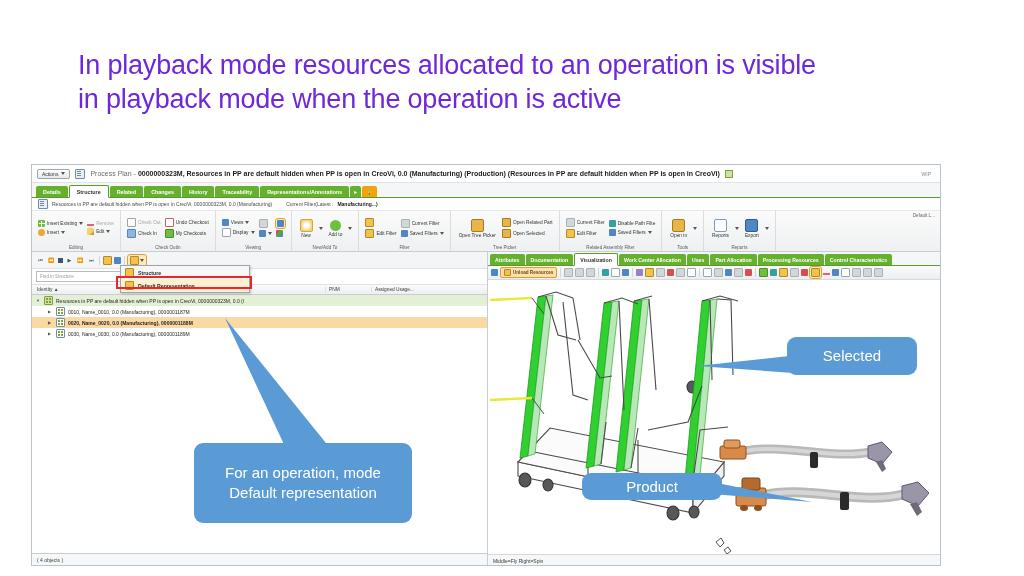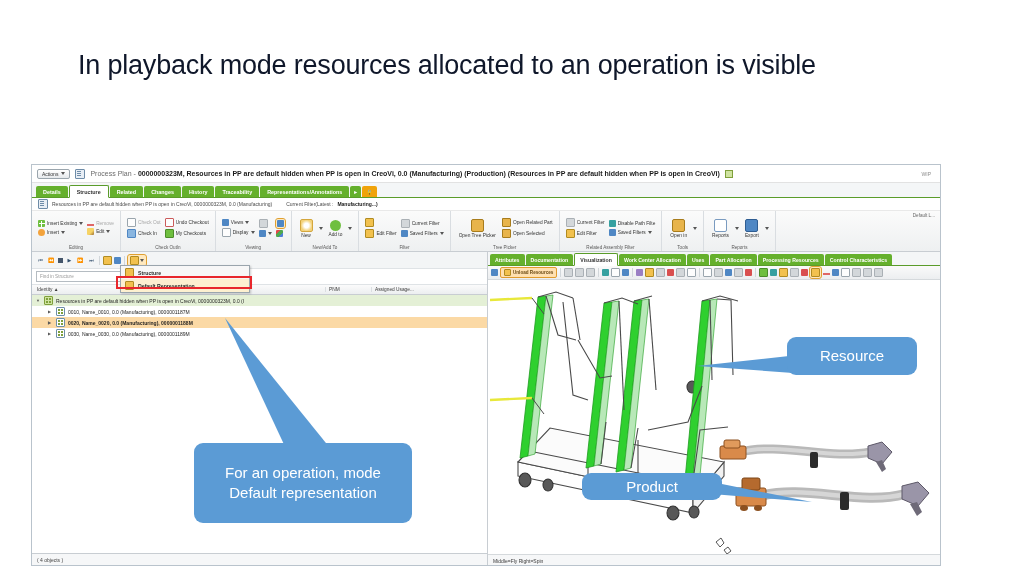--- a/index.html
+++ b/index.html
@@ -6,21 +6,21 @@
   body{
     width:1024px;height:576px;background:#ffffff;overflow:hidden;
     font-family:"Liberation Sans",sans-serif;
     -webkit-font-smoothing:antialiased;
   }
   .slide{position:relative;width:1024px;height:576px;}
 
   
   .slide-title{
     position:absolute;left:78px;top:48px;width:880px;
-    font-size:27px;line-height:34px;color:#0f172a;letter-spacing:-0.2px;
+    font-size:27px;line-height:34px;color:#6d28d9;letter-spacing:-0.2px;
     font-family:"Liberation Sans",sans-serif;
   }
   .slide-title div{white-space:nowrap;}
 
   
   .app{
     position:absolute;left:31px;top:164px;width:910px;height:402px;
     background:#ffffff;border:1px solid #b9c3cc;box-sizing:border-box;
     font-size:5.2px;color:#2b2b2b;overflow:hidden;
   }
@@ -150,20 +150,21 @@
   .callout span{display:block;padding:0 10px;}
   .tail{position:absolute;z-index:39;}
 </style>
 </head>
 <body>
 
 <div class="slide">
 
   <div class="slide-title">
     <div>In playback mode resources allocated to an operation is visible</div>
+    <div>in playback mode when the operation is active</div>
   </div>
 
   <div class="app">
 
     <div class="titlebar">
       <div class="actions-btn">
         <span>Actions</span>
         <i class="caret"></i>
       </div>
       <span class="ico-doc"></span>
@@ -624,21 +625,21 @@
 
         <div class="rstatus">Middle=Fly Right=Spin</div>
       </div>
     </div>
   </div>
 
   <svg class="tail" style="left:697px;top:352px;width:110px;height:26px" viewBox="0 0 110 26">
     <path d="M110 2 L0 14 L110 22 Z" fill="#5b9bd5"></path>
   </svg>
   <div class="callout" style="left:787px;top:337px;width:130px;height:38px">
-    <span>Resource</span>
+    <span>Selected</span>
   </div>
 
   <svg class="tail" style="left:225px;top:318px;width:130px;height:160px" viewBox="0 0 130 160">
     <path d="M0 0 L70 150 L105 130 Z" fill="#5b9bd5"></path>
   </svg>
   <div class="callout" style="left:194px;top:443px;width:218px;height:80px;flex-direction:column">
     <span>For an operation, mode</span>
     <span>Default representation</span>
   </div>
 

